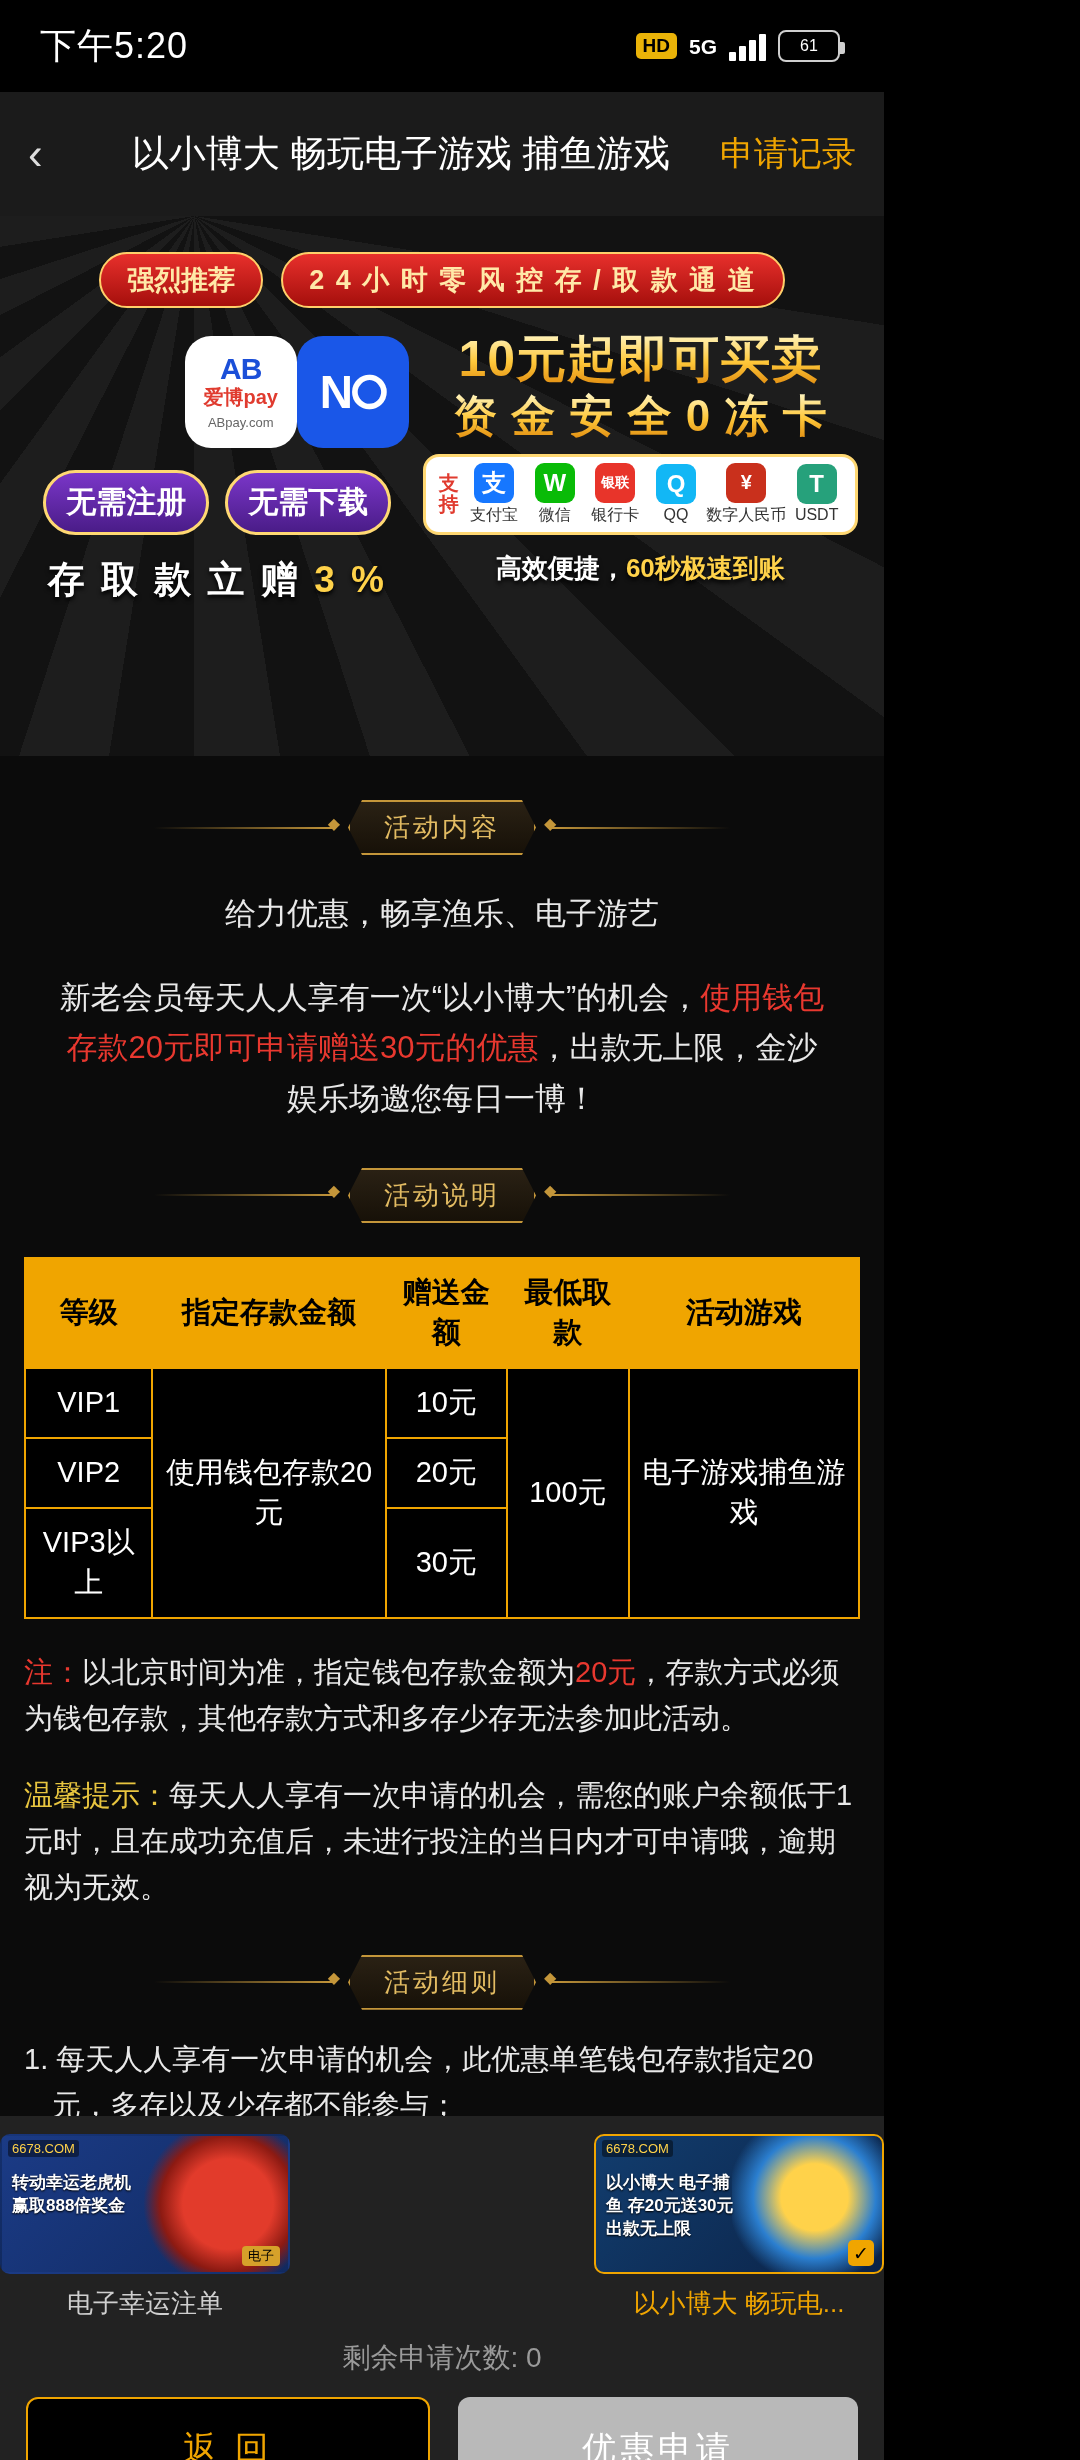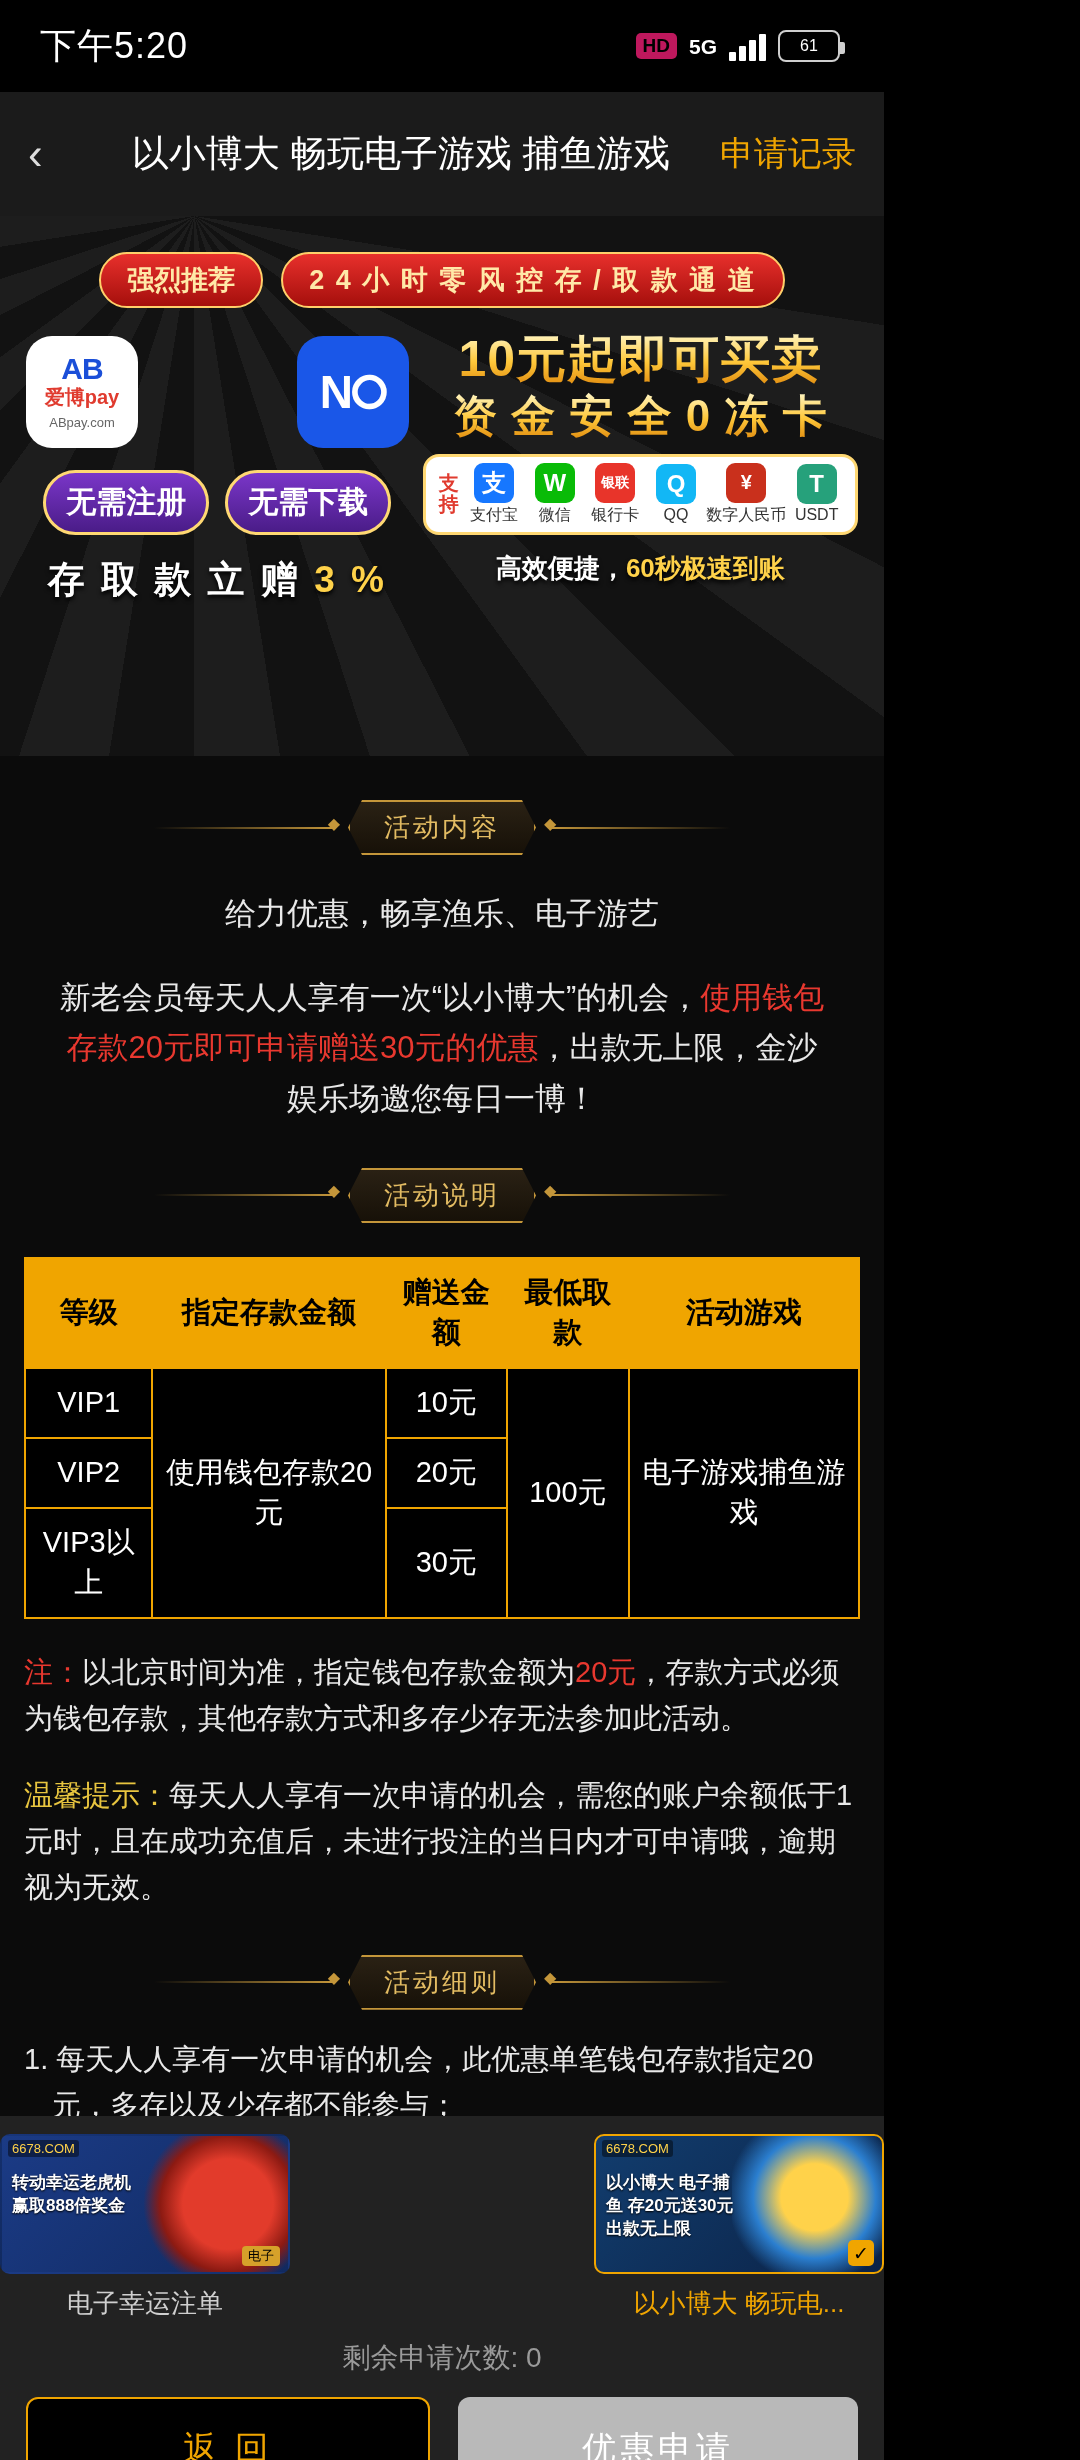--- a/index.html
+++ b/index.html
@@ -14,21 +14,21 @@
 
   
   .statusbar {
     height: 92px; background: #000;
     display: flex; align-items: center; justify-content: space-between;
     padding: 0 44px 0 40px;
   }
   .status-time { font-size: 36px; letter-spacing: 1px; }
   .status-right { display: flex; align-items: center; gap: 12px; }
   .hd-badge {
-    background: #be185d; color: #000; font-size: 19px; font-weight: bold;
+    background: #eab308; color: #000; font-size: 19px; font-weight: bold;
     border-radius: 5px; padding: 2px 7px; line-height: 1.2;
   }
   .net-5g { font-size: 21px; font-weight: bold; line-height: 1; }
   .sig { display: flex; align-items: flex-end; gap: 3px; height: 30px; }
   .sig i { width: 7px; background: #fff; border-radius: 1px; display: block; }
   .sig i:nth-child(1){height:9px}.sig i:nth-child(2){height:15px}
   .sig i:nth-child(3){height:21px}.sig i:nth-child(4){height:27px}
   .batt {
     border: 2px solid #cfcfcf; border-radius: 8px; width: 62px; height: 32px;
     display: flex; align-items: center; justify-content: center; position: relative;
@@ -66,21 +66,21 @@
     padding-top: 36px;
   }
   .pill-red {
     background: linear-gradient(#e8302c,#a50f0c); color: #ffe9a8;
     font-size: 27px; font-weight: bold; border-radius: 30px;
     padding: 8px 26px; border: 2px solid #ffcf6a; white-space: nowrap;
   }
   .pill-red.wide { letter-spacing: 2px; }
   .banner-body { display: flex; padding: 18px 26px 0 26px; gap: 14px; }
   .banner-left { width: 46%; }
-  .logo-row { display: flex; gap: 26px; justify-content: space-between; padding-top: 10px; }
+  .logo-row { display: flex; justify-content: flex-end; padding-top: 10px; }
   .logo-box {
     width: 112px; height: 112px; border-radius: 26px; background: #fff;
     display: flex; flex-direction: column; align-items: center; justify-content: center;
   }
   .logo-box.blue { background: #1a57e8; }
   .ab-top { font-size: 30px; font-weight: bold; color: #1b4fd8; line-height: 1; letter-spacing: -1px; }
   .ab-sub { font-size: 20px; color: #e03b2f; font-weight: bold; }
   .ab-dom { font-size: 13px; color: #666; margin-top: 4px; }
   .no-logo { font-size: 46px; font-weight: bold; color: #fff; letter-spacing: -2px; }
   .btn-row { display: flex; gap: 16px; justify-content: center; margin-top: 22px; }

